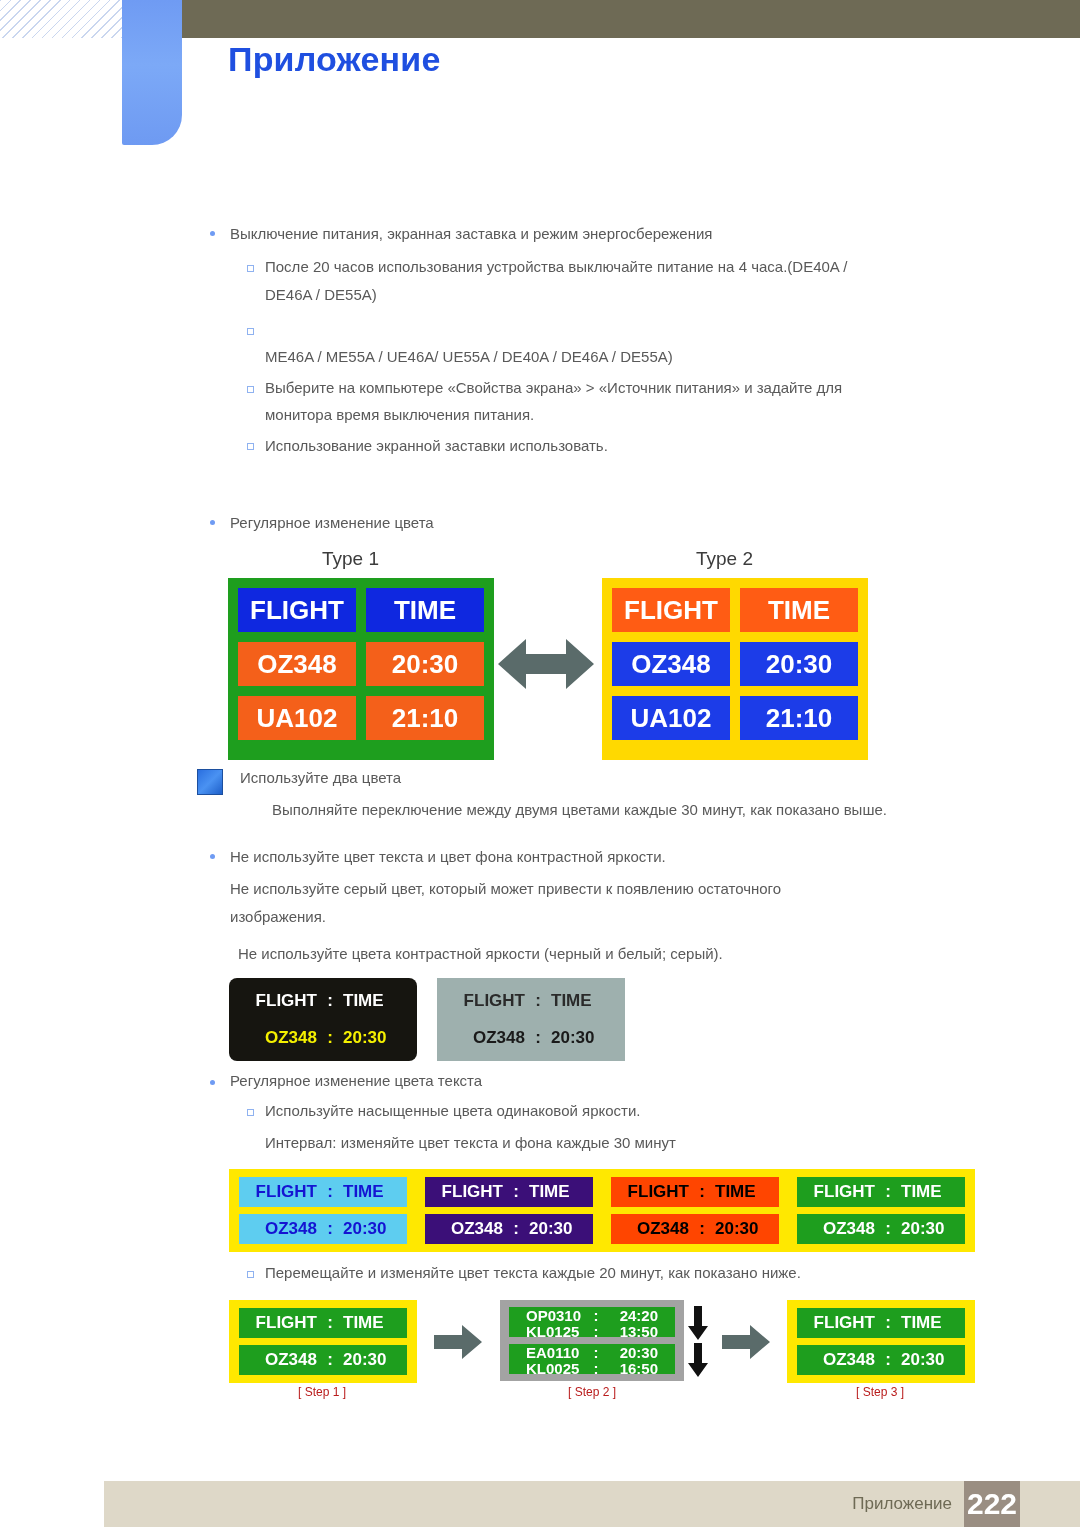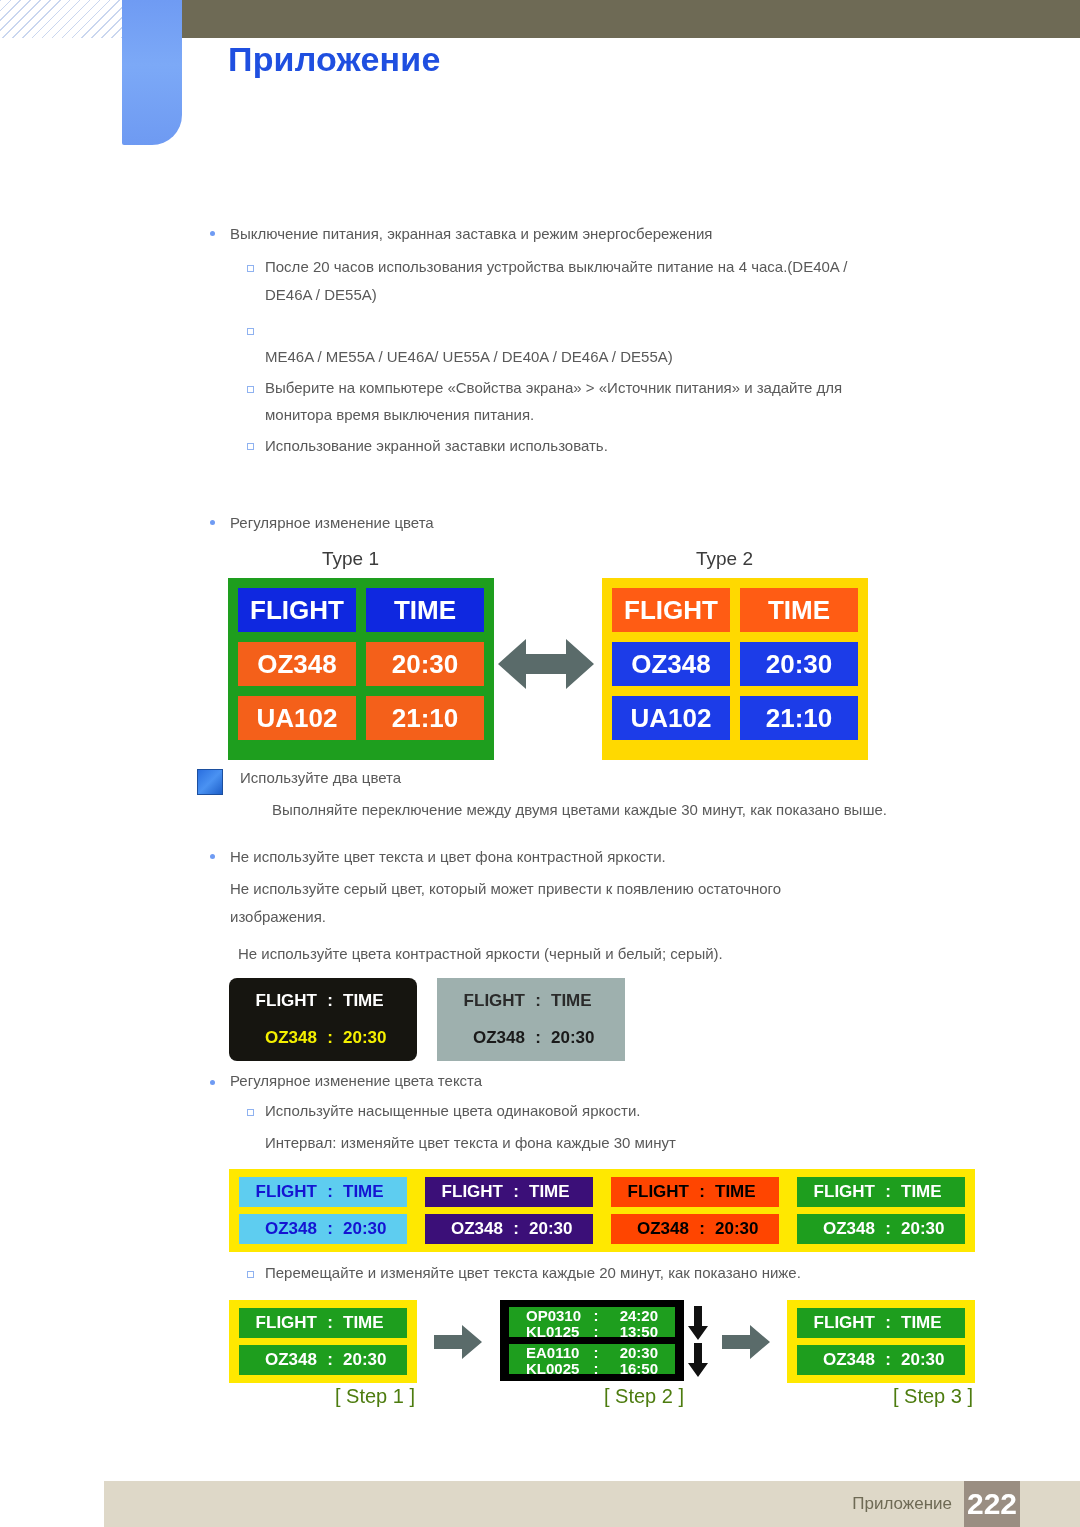--- a/index.html
+++ b/index.html
@@ -76,28 +76,28 @@
     white-space:nowrap;
   }
   .sb .line + .line { margin-top:7px; }
   .sb .c1 { width:78px; text-align:right; }
   .sb .cs { width:26px; text-align:center; }
   .sb .c2 { width:64px; text-align:left; }
 
   .sb-rounded { border-radius:8px; }
 
   .step-cap {
-    position:absolute; font-size:20px; color:#4d7c0f; text-align:right;
+    position:absolute; font-size:12px; color:#b91c1c; text-align:center;
   }
 
   .arrow-r { position:absolute; }
   .arrow-d { position:absolute; }
 
   
-  .scroll-board { position:absolute; background:#000000; padding:7px 9px; }
+  .scroll-board { position:absolute; background:#a3a3a3; padding:7px 9px; }
   .scroll-win {
     width:166px; height:30px; background:#1e9e1e; overflow:hidden; position:relative;
   }
   .scroll-win + .scroll-win { margin-top:7px; }
   .scroll-win .srow {
     position:absolute; left:0; width:166px; height:20px;
     display:flex; align-items:center; justify-content:center;
     color:#ffffff; font-size:15px; font-weight:bold; white-space:nowrap;
     font-family:"Liberation Sans", sans-serif;
   }

